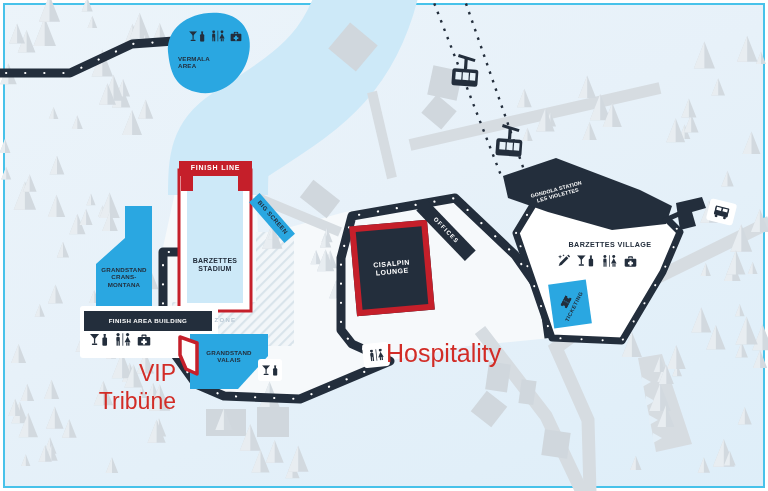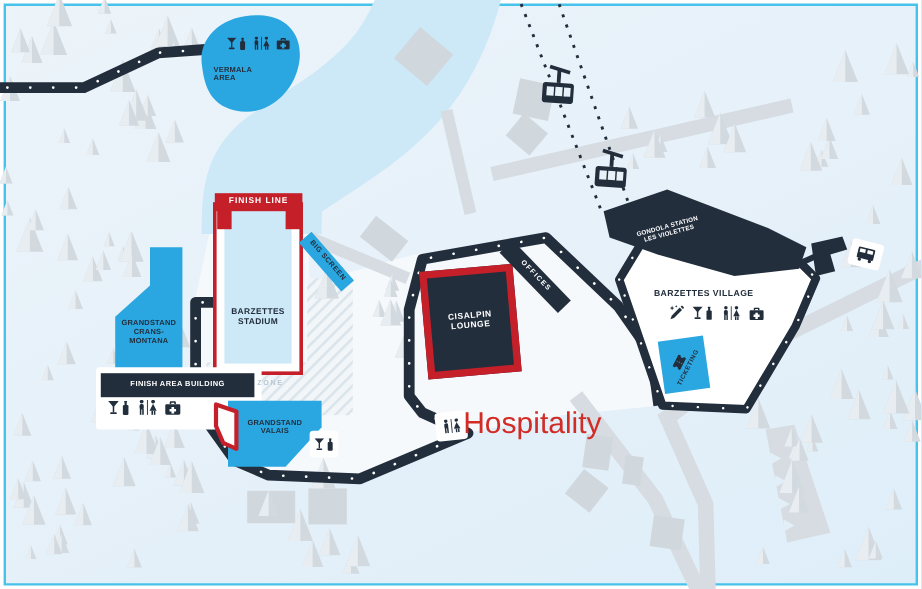--- a/index.html
+++ b/index.html
@@ -351,21 +351,21 @@
   <div class="chip" style="left:353px;top:223px;width:66px;height:78px;background:#232e3c;border:6px solid #c51f2a;transform:rotate(-5deg);">
     <span class="lbl white center" style="position:static;width:56px;font-size:7px;letter-spacing:.5px;">CISALPIN LOUNGE</span>
   </div>
 
   <div class="chip" style="left:411px;top:223px;width:70px;height:15px;background:#232e3c;transform:rotate(46deg);">
     <span class="lbl white" style="position:static;font-size:5.8px;letter-spacing:1.2px;">OFFICES</span>
   </div>
 
   <div class="lbl white center" style="left:527px;top:186px;width:60px;font-size:5.2px;transform:rotate(-15deg);">GONDOLA STATION LES VIOLETTES</div>
 
-  <div class="lbl center" style="left:528px;top:241px;width:100px;font-size:7.2px;letter-spacing:.4px;white-space:nowrap;text-align:right;">BARZETTES VILLAGE</div>
+  <div class="lbl center" style="left:560px;top:241px;width:100px;font-size:7.2px;letter-spacing:.4px;white-space:nowrap;">BARZETTES VILLAGE</div>
   <div class="icrow" style="left:557px;top:254px;gap:7px;">
     <svg class="ic" viewBox="0 0 19 19" style="width:13px;height:13px;">
         <use href="#i-pen"></use>
       </svg>
     <svg class="ic" viewBox="0 0 27 17" style="width:18px;height:12px;">
         <use href="#i-drink"></use>
       </svg>
     <svg class="ic" viewBox="0 0 21 17" style="width:15px;height:12px;">
         <use href="#i-wc"></use>
       </svg>
@@ -376,15 +376,16 @@
 
   <div class="chip" style="left:551px;top:282px;width:38px;height:44px;background:#2aa7e1;transform:rotate(-8deg);">
     <div style="display:flex;flex-direction:column;align-items:center;gap:2px;transform:rotate(-55deg);">
       <svg class="ic" viewBox="0 0 15 10" style="width:12px;height:8px;">
           <use href="#i-ticket"></use>
         </svg>
       <span class="lbl" style="position:static;font-size:5.3px;letter-spacing:.5px;white-space:nowrap;">TICKETING</span>
     </div>
   </div>
 
+  <div class="annotation" style="left:70px;top:360px;width:106px;font-size:23px;line-height:1.2;text-align:right;white-space:normal;">VIP Tribüne</div>
   <div class="annotation" style="left:386px;top:313px;font-size:25px;margin-top:26px;">Hospitality</div>
 
 </div>
 
 </body></html>

